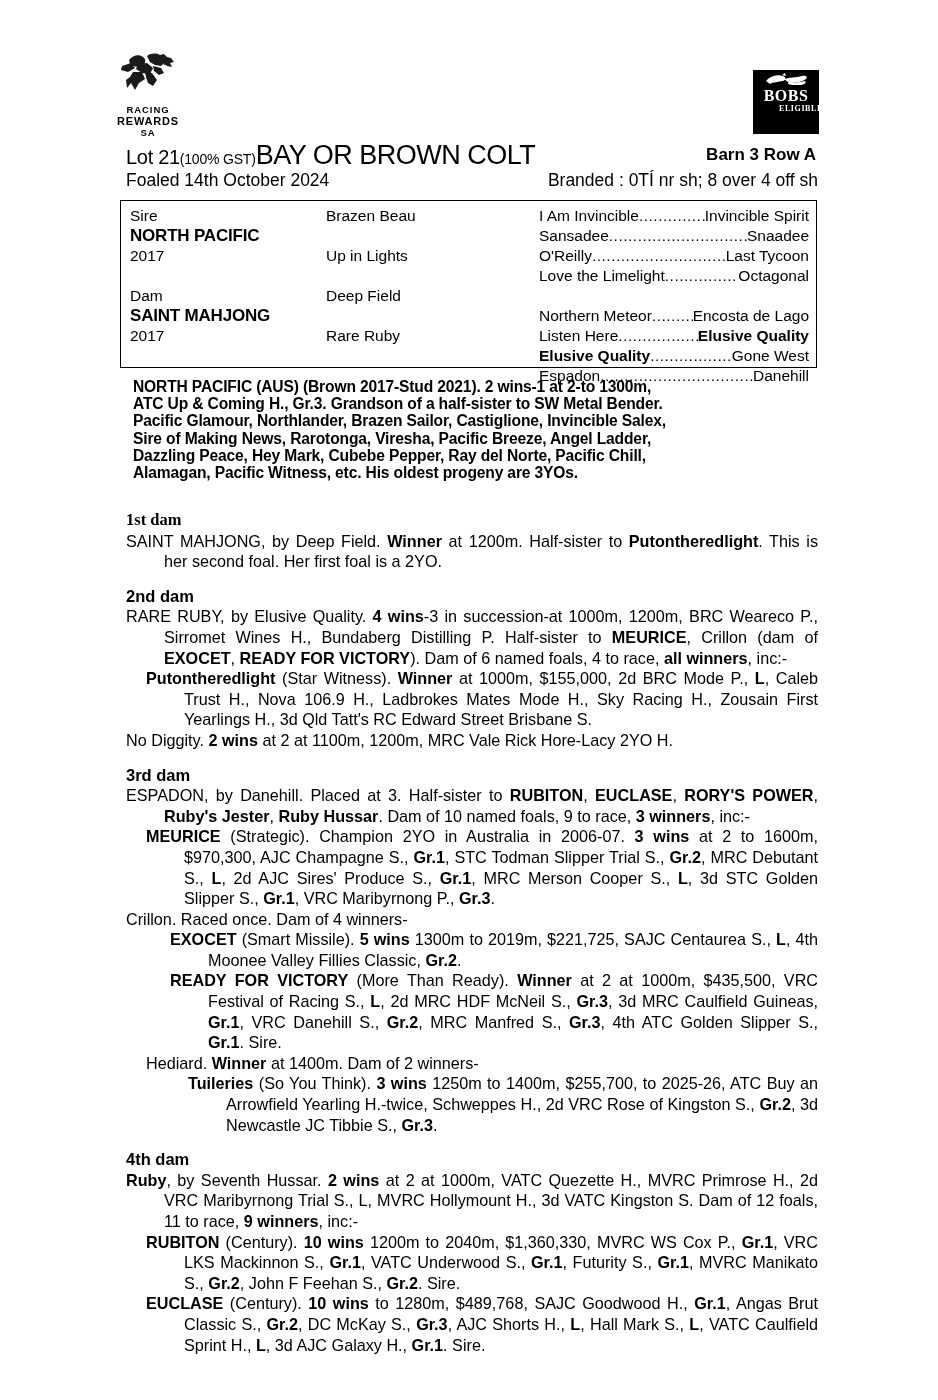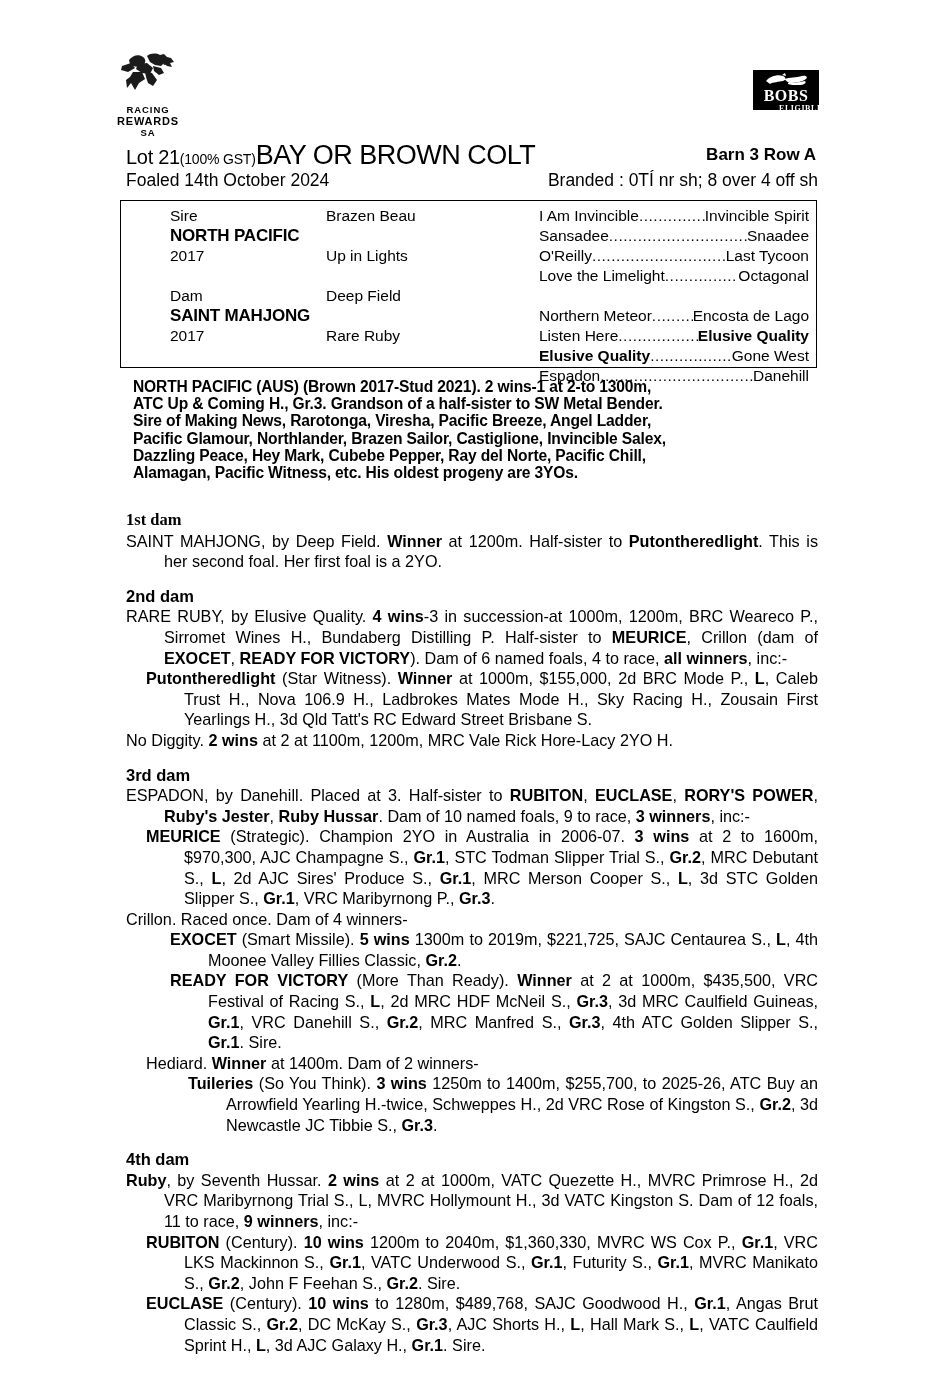--- a/index.html
+++ b/index.html
@@ -56,21 +56,21 @@
     font-weight: bold;
     letter-spacing: 0.8px;
     line-height: 11px;
   }
 
   .bobs-logo {
     position: absolute;
     left: 753px;
     top: 70px;
     width: 66px;
-    height: 40px;
+    height: 64px;
     background: #000000;
     color: #ffffff;
     text-align: center;
   }
   .bobs-logo svg { display:block; margin: 3px auto 0 auto; }
   .bobs-logo .b1 {
     font-family: "Liberation Serif", serif;
     font-size: 16px;
     font-weight: bold;
     line-height: 16px;
@@ -146,21 +146,21 @@
   
   .ped-box {
     position: absolute;
     left: 120px;
     top: 200px;
     width: 697px;
     height: 168px;
     border: 1.4px solid #000;
     box-sizing: border-box;
   }
-  .ped-col-a { position: absolute; left: 9px; top: 0; width: 200px; margin-left: 40px; }
+  .ped-col-a { position: absolute; left: 9px; top: 0; width: 200px; }
   .ped-col-b { position: absolute; left: 205px; top: 0; width: 175px; }
   .ped-col-c { position: absolute; left: 382px; top: 0; width: 310px; }
 
   .ped-box .r { height: 20px; font-size: 15.5px; line-height: 20px; white-space: nowrap; }
   .ped-box .r.pad { padding-top: 5px; }
   .ped-box .nm { font-size: 17px; font-weight: bold; letter-spacing: -0.2px; }
   .ped-box .spacer { height: 20px; }
 
   .dotline {
     display: block;
@@ -332,22 +332,22 @@
           <span class="lft">Espadon </span>
           <span class="rgt"> Danehill</span>
           <span class="fill">................................................................................</span>
         </div>
       </div>
   </div>
 
   <div class="sire-block" id="sireblock">
       <div>NORTH PACIFIC (AUS) (Brown 2017-Stud 2021). 2 wins-1 at 2-to 1300m,</div>
       <div>ATC Up &amp; Coming H., Gr.3. Grandson of a half-sister to SW Metal Bender.</div>
+      <div>Pacific Glamour, Northlander, Brazen Sailor, Castiglione, Invincible Salex,</div>
       <div>Sire of Making News, Rarotonga, Viresha, Pacific Breeze, Angel Ladder,</div>
-      <div>Pacific Glamour, Northlander, Brazen Sailor, Castiglione, Invincible Salex,</div>
       <div>Dazzling Peace, Hey Mark, Cubebe Pepper, Ray del Norte, Pacific Chill,</div>
       <div>Alamagan, Pacific Witness, etc. His oldest progeny are 3YOs.</div>
     </div>
 
   <div class="body" id="bodyblock">
       <div class="dam-head first">1st dam</div>
       <div class="para i1">SAINT MAHJONG, by Deep Field. <b>Winner</b> at 1200m. Half-sister to <b>Putontheredlight</b>. This is her second foal. Her first foal is a 2YO.</div>
       <div class="dam-head">2nd dam</div>
       <div class="para i1">RARE RUBY, by Elusive Quality. <b>4 wins</b>-3 in succession-at 1000m, 1200m, BRC Weareco P., Sirromet Wines H., Bundaberg Distilling P. Half-sister to <b>MEURICE</b>, Crillon (dam of <b>EXOCET</b>, <b>READY FOR VICTORY</b>). Dam of 6 named foals, 4 to race, <b>all winners</b>, inc:-</div>
       <div class="para i2"><b>Putontheredlight</b> (Star Witness). <b>Winner</b> at 1000m, $155,000, 2d BRC Mode P., <b>L</b>, Caleb Trust H., Nova 106.9 H., Ladbrokes Mates Mode H., Sky Racing H., Zousain First Yearlings H., 3d Qld Tatt's RC Edward Street Brisbane S.</div>

